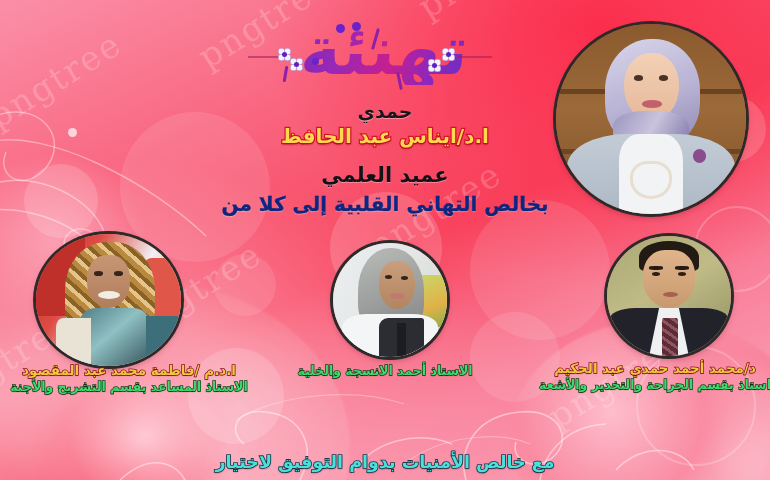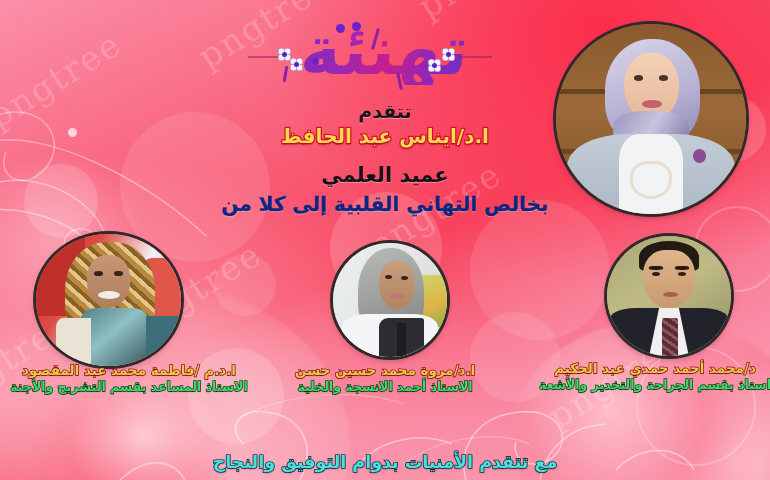--- a/index.html
+++ b/index.html
@@ -264,21 +264,21 @@
     </span>
     <span class="flower" style="left:4px;top:13px;">
       <span class="petal" style="left:0;top:0;"></span>
       <span class="petal" style="left:6px;top:0;"></span>
       <span class="petal" style="left:0;top:6px;"></span>
       <span class="petal" style="left:6px;top:6px;"></span>
       <span class="fcore"></span>
     </span>
   </div>
 
-  <div class="line l-tataqadam">تتقدم</div>
+  <div class="line l-tataqadam">حمدي</div>
   <div class="line l-dean-name">ا.د/ايناس عبد الحافظ</div>
   <div class="line l-dean-title">عميد العلمي</div>
   <div class="line l-greeting">بخالص التهاني القلبية إلى كلا من</div>
 
   <div class="photo" id="photo-dean">
     <div class="ph-inner" style="background:linear-gradient(180deg,#8a5a2e 0%,#9c6a39 45%,#7d4f28 100%);">
       <div class="ph-part" style="left:0;top:34%;width:100%;height:5px;background:rgba(70,40,18,.55);"></div>
       <div class="ph-part" style="left:0;top:66%;width:100%;height:5px;background:rgba(70,40,18,.45);"></div>
 
       <div class="ph-part" style="left:26%;top:8%;width:50%;height:56%;border-radius:48% 48% 40% 40%;background:linear-gradient(160deg,#d9d5ea,#b8b2d4 55%,#8f89b4);"></div>
@@ -352,23 +352,22 @@
       <div class="ph-part" style="left:30%;top:60%;width:40%;height:44%;background:#eef0f2;clip-path:polygon(30% 0,70% 0,92% 100%,8% 100%);"></div>
       <div class="ph-part" style="left:44%;top:68%;width:13%;height:36%;background:repeating-linear-gradient(35deg,#5d2b36 0 4px,#8d5461 4px 7px);border-radius:10% 10% 0 0;"></div>
     </div>
   </div>
 
   <div class="cap" id="cap-left">
     <span class="nm">ا.د.م /فاطمة محمد عبد المقصود</span>
     <span class="rl">الاستاذ المساعد بقسم التشريح والأجنة</span>
   </div>
   <div class="cap" id="cap-center">
-    <span class="nm">ا.د/مروة محمد حسين حسن</span>
     <span class="rl">الاستاذ أحمد الانسجة والخلية</span>
   </div>
   <div class="cap" id="cap-right">
     <span class="nm">د/محمد أحمد حمدي عبد الحكيم</span>
     <span class="rl">استاذ بقسم الجراحة والتخدير والأشعة</span>
   </div>
 
-  <div class="line l-wish">مع تتقدم الأمنيات بدوام التوفيق والنجاح</div>
+  <div class="line l-wish">مع خالص الأمنيات بدوام التوفيق لاختيار</div>
 
 </div>
 
 </body></html>

